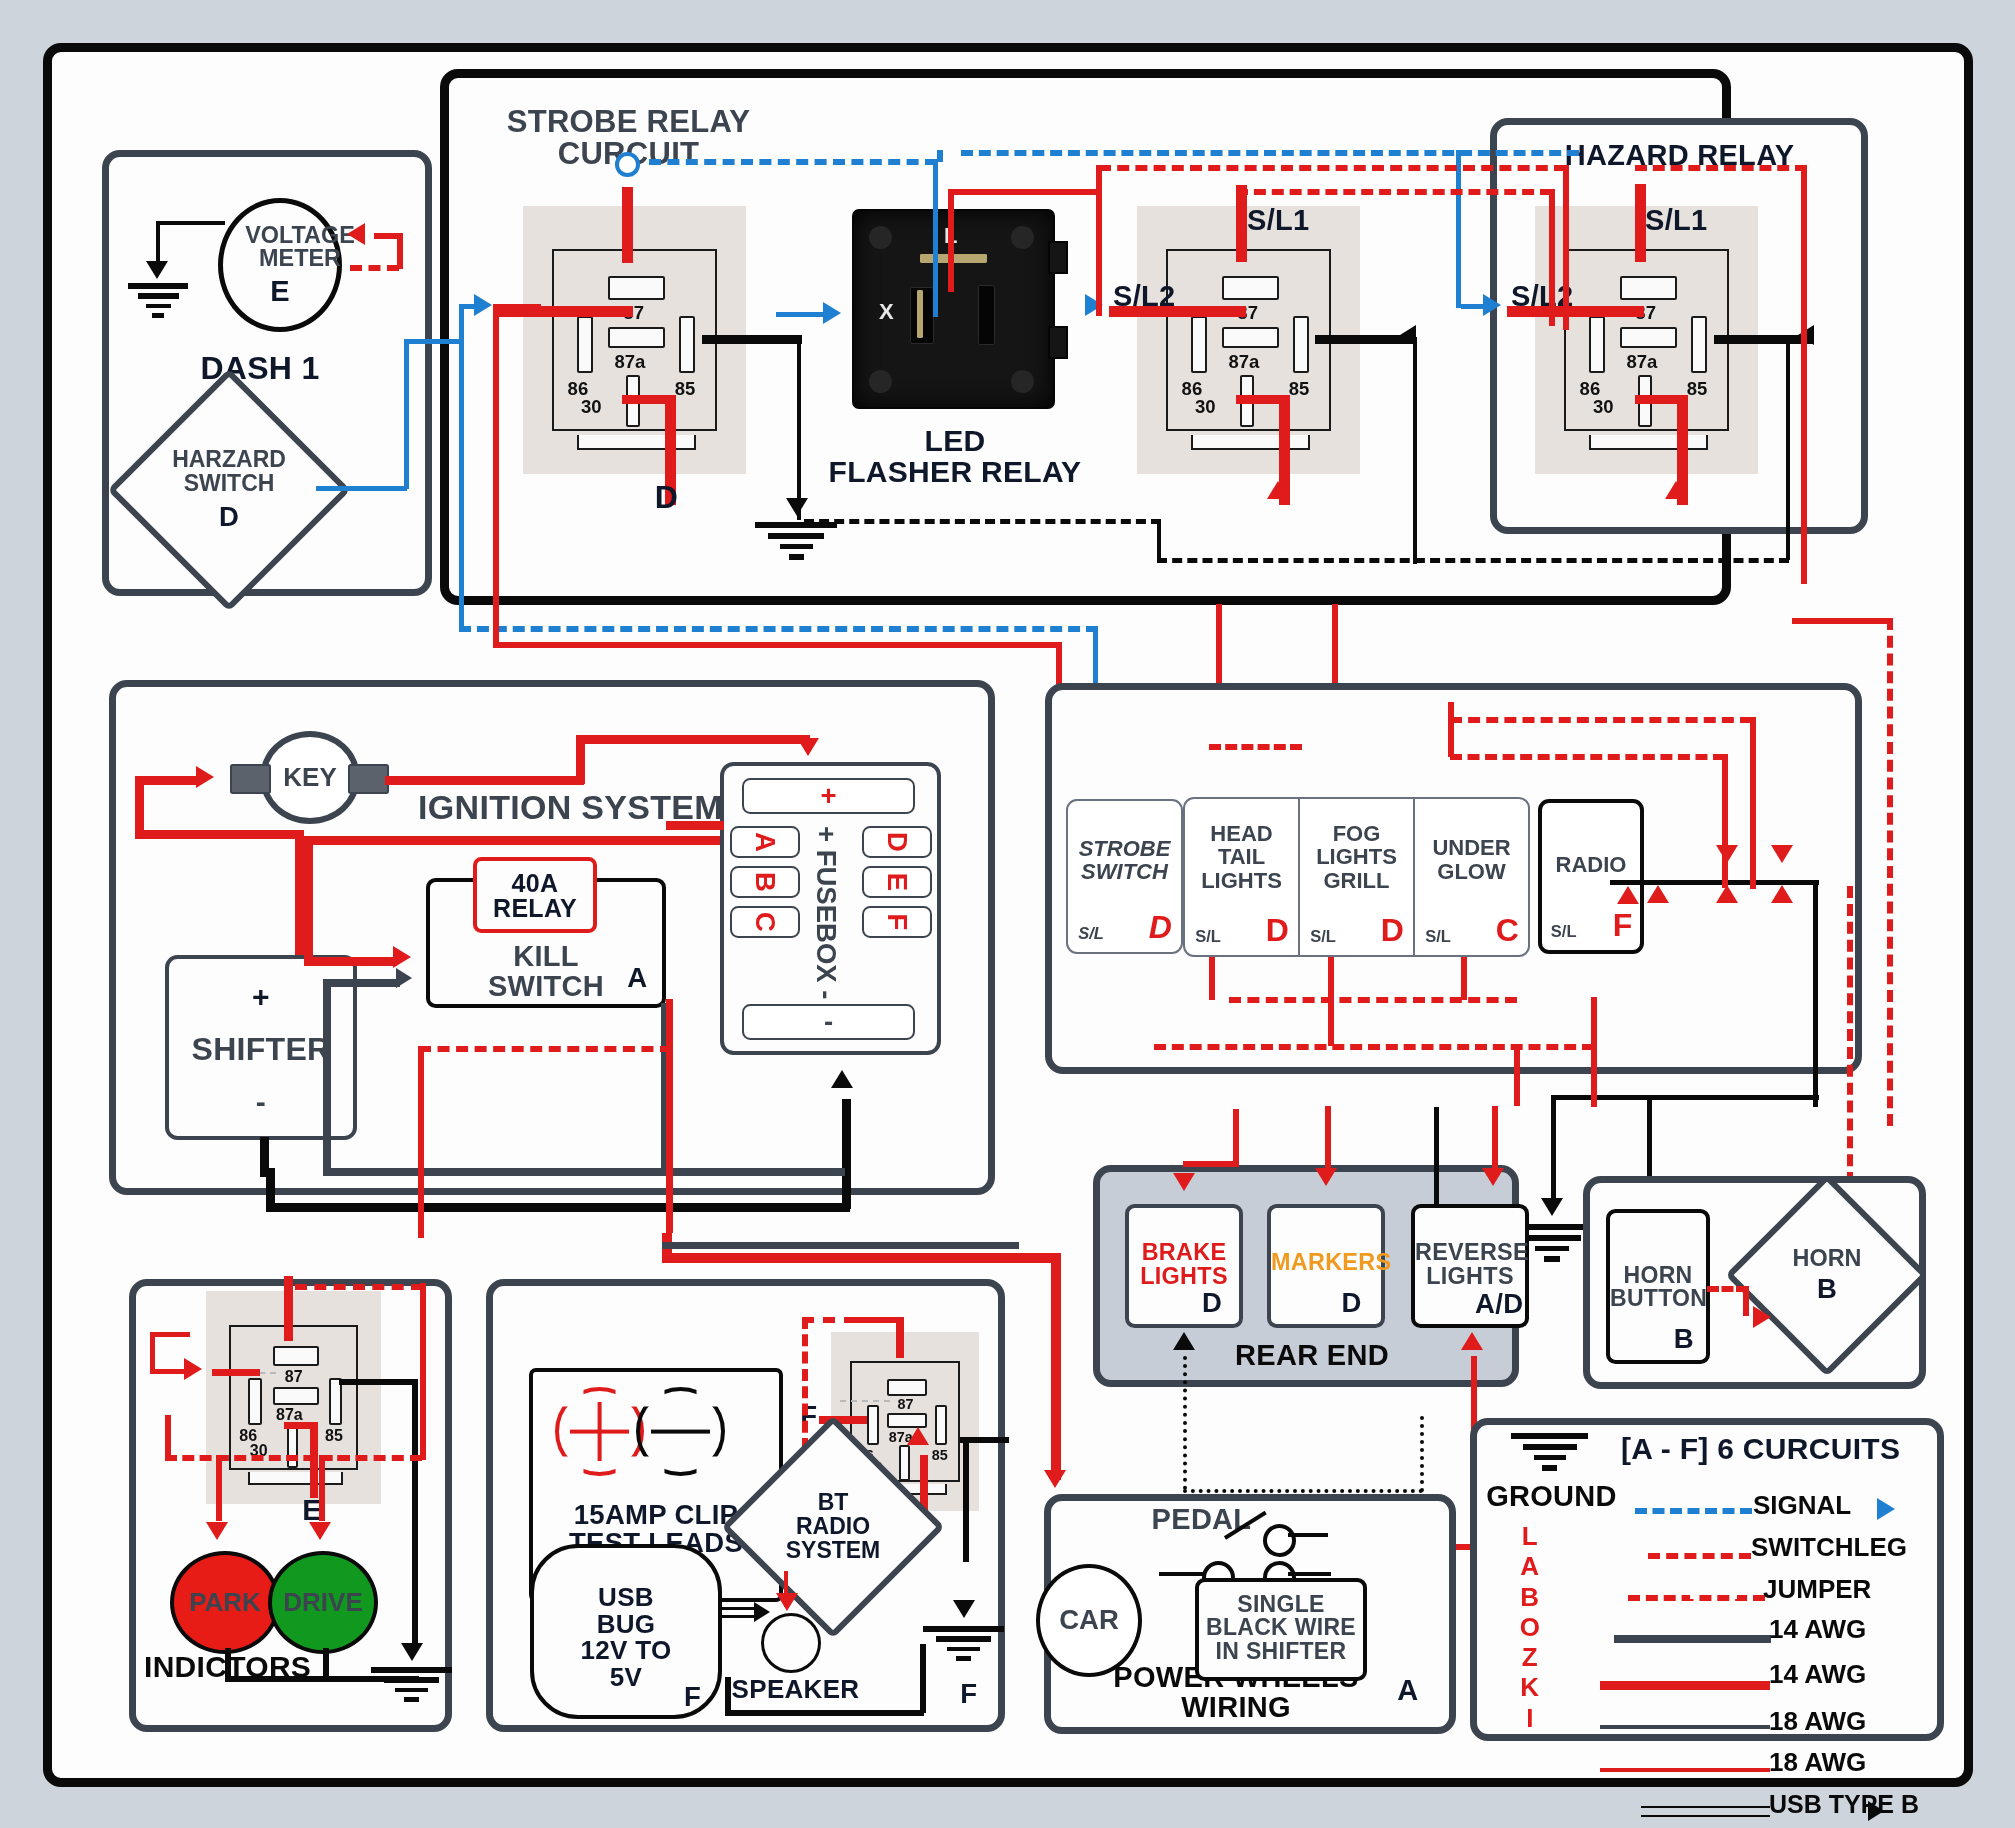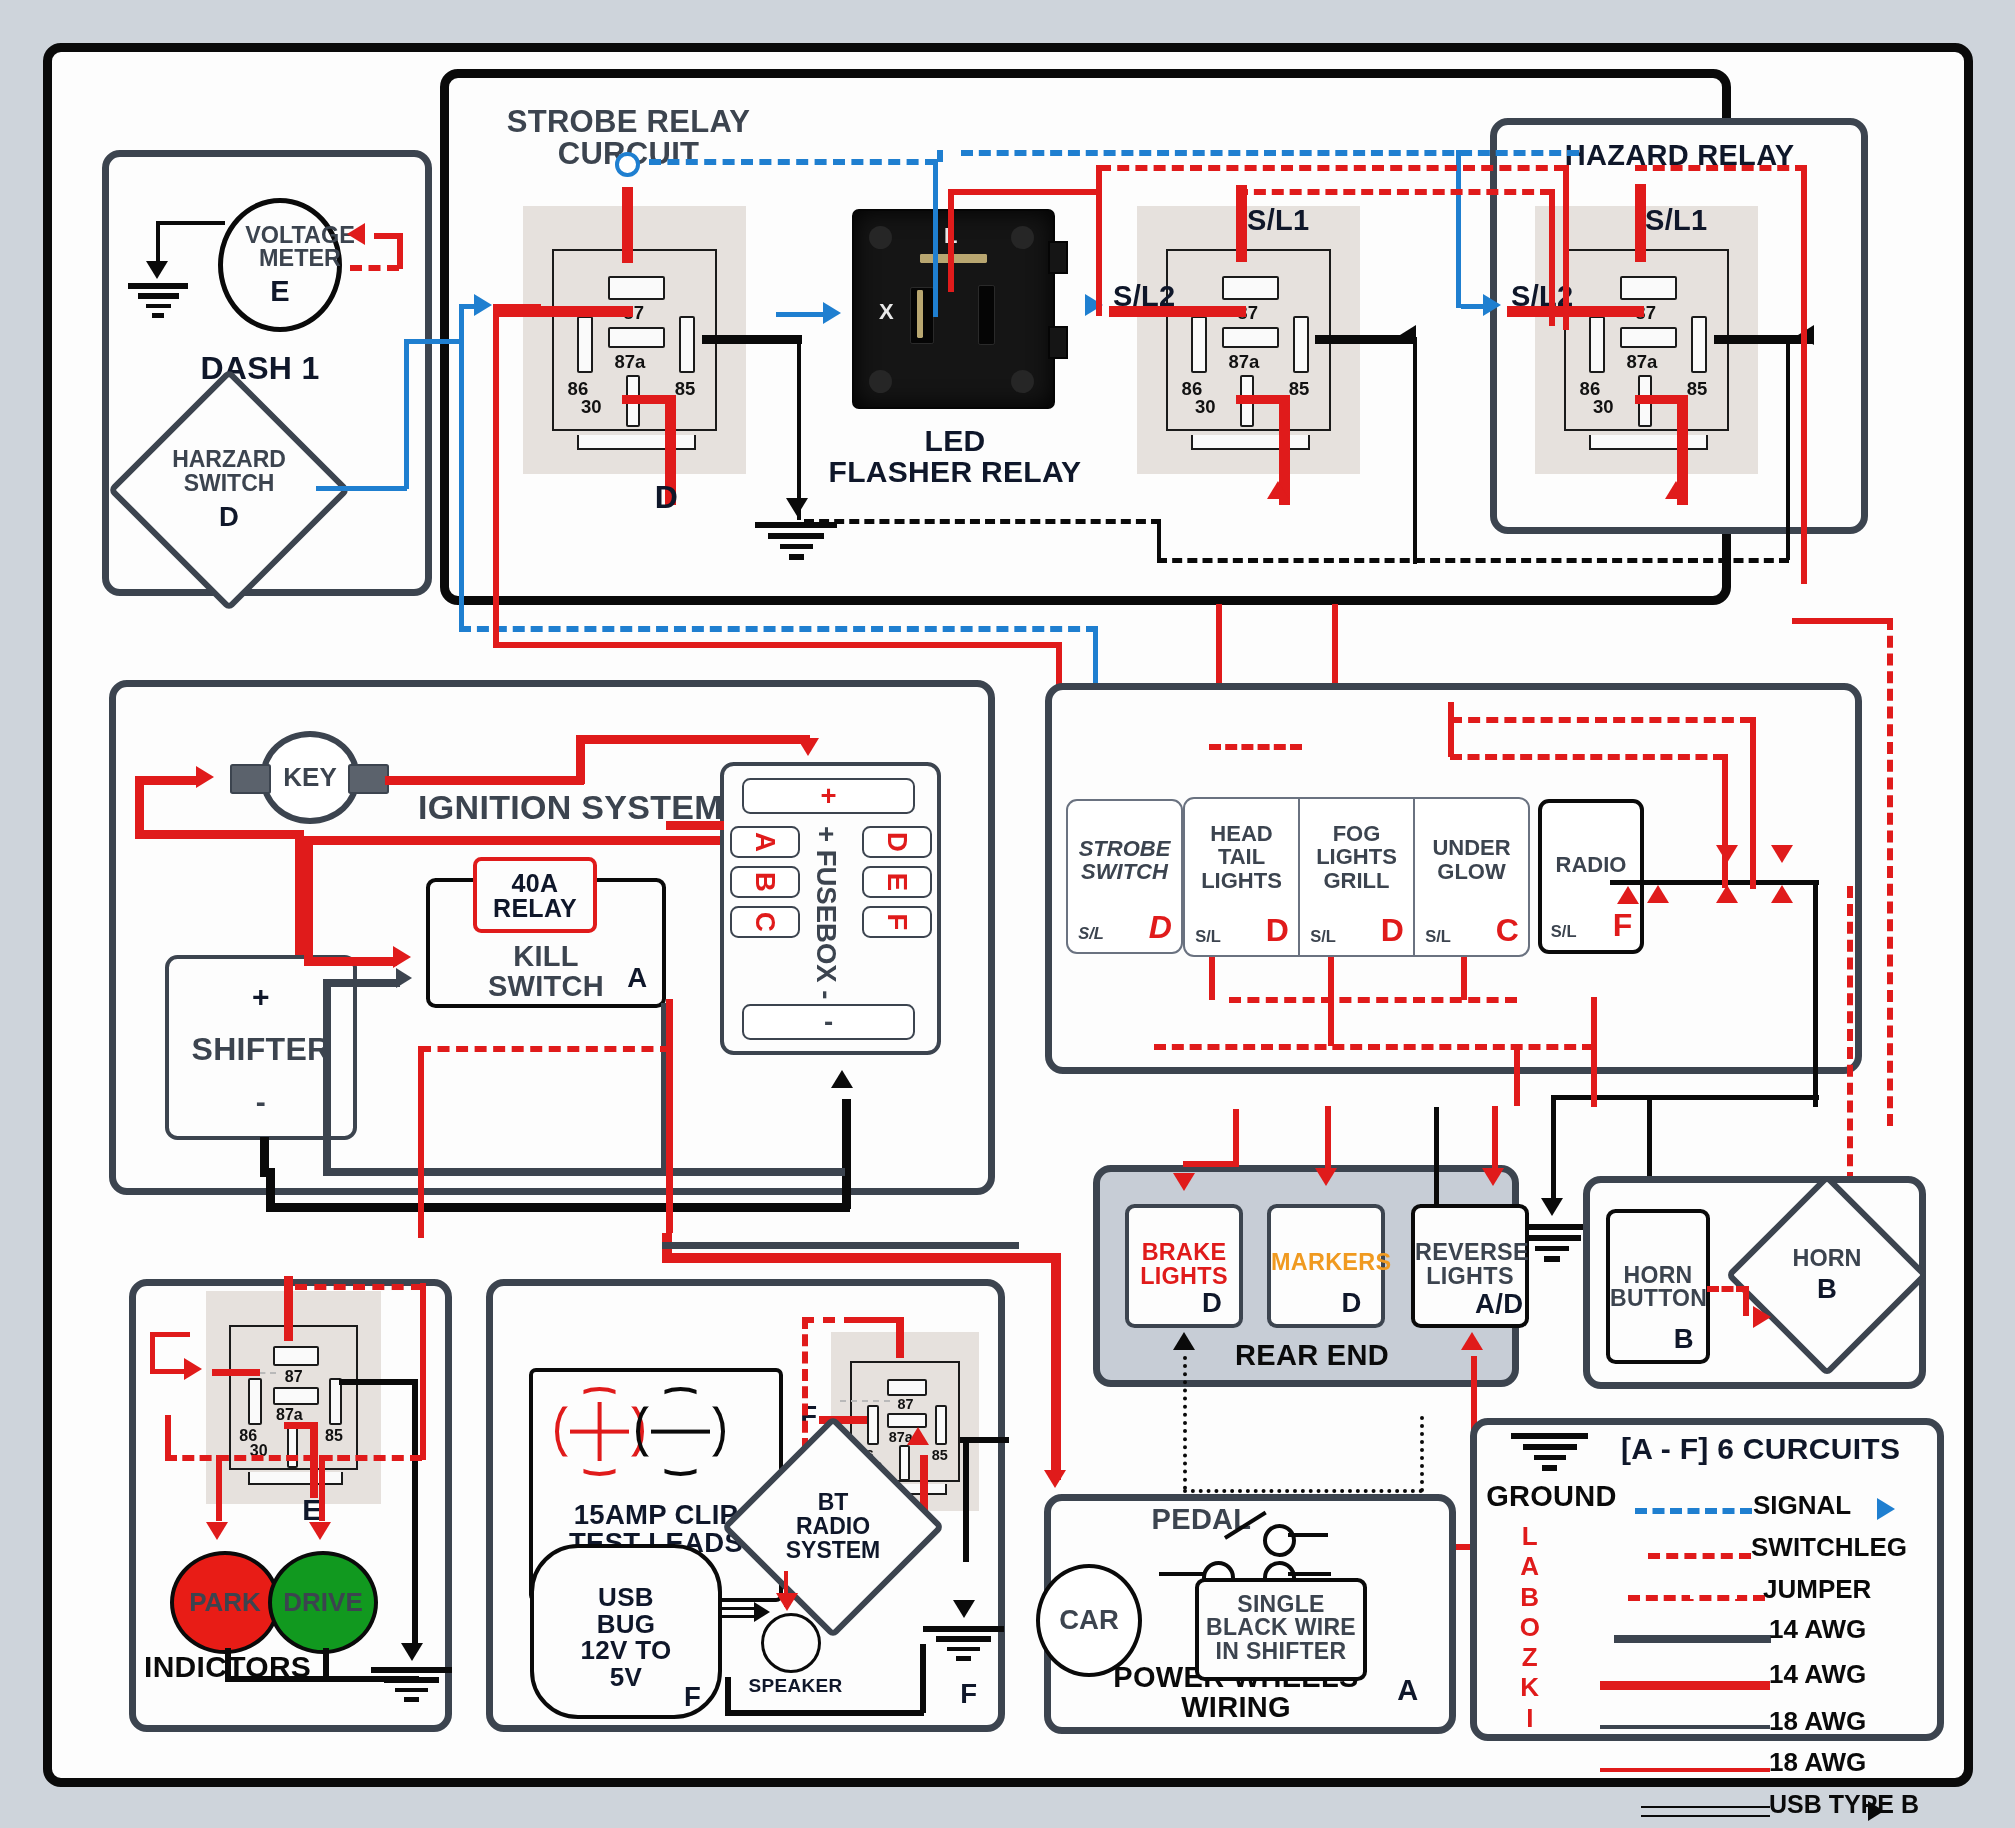--- a/index.html
+++ b/index.html
@@ -640,21 +640,21 @@
 BUG
 12V TO
 5V</div>
     <div class="lbl red" style="right:12.4px;bottom:4.1px;width:26px;font-size:27.5px;">F</div>
   </div>
   <div class="w h bw" style="left:721px;top:1607px;width:38px;border-top-width:3.4px;"></div>
   <div class="w h bw" style="left:721px;top:1615px;width:38px;border-top-width:3.4px;"></div>
   <div class="arrow ar-rk" style="left:754px;top:1602px;"></div>
 
   <div class="speaker" style="left:761px;top:1613px;width:54px;height:54px;"></div>
-  <div class="lbl red" style="left:720px;top:1676px;width:151px;font-size:19px;">SPEAKER</div>
+  <div class="lbl red" style="left:720px;top:1676px;width:151px;font-size:26px;">SPEAKER</div>
   <div class="w v rw" style="left:784px;top:1571px;height:36px;border-left-width:4.8px;"></div>
   <div class="arrow ar-d" style="left:776px;top:1593px;"></div>
 
   <div class="w h bw" style="left:725px;top:1710px;width:199px;border-top-width:6.2px;"></div>
   <div class="w v bw" style="left:725px;top:1677px;height:36px;border-left-width:6.2px;"></div>
   <div class="w v bw" style="left:920px;top:1644px;height:69px;border-left-width:6.2px;"></div>
   <div class="arrow ar-dk" style="left:953px;top:1600px;"></div>
   <div class="gnd" style="left:923px;top:1626px;">
     <i style="width:81px;height:5.5px;"></i>
       <i style="width:55px;height:5.5px;"></i>

